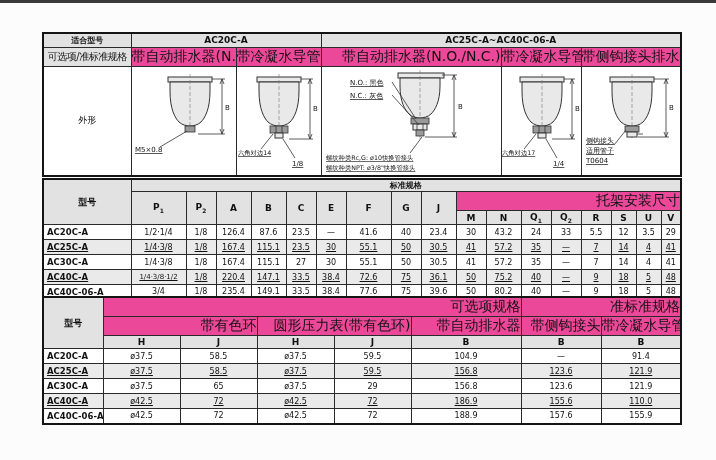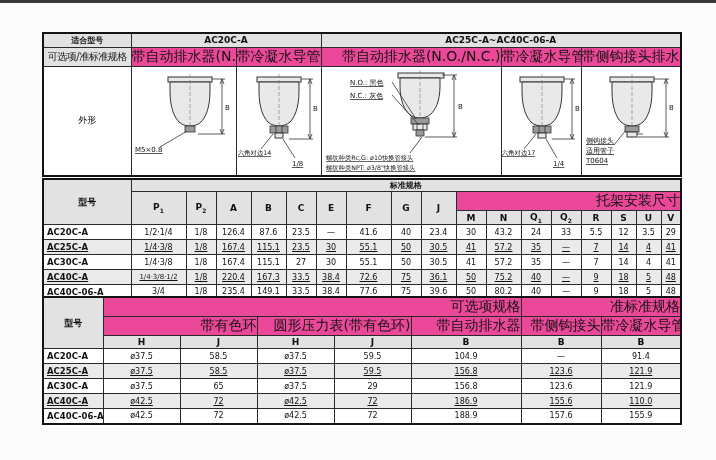--- a/index.html
+++ b/index.html
@@ -280,21 +280,21 @@
       <td class="n">7</td>
       <td class="n">14</td>
       <td class="n">4</td>
       <td class="n">41</td>
     </tr>
     <tr class="r15 shaded">
       <td class="m">AC40C-A</td>
       <td class="n" style="font-size:7px">1/4·3/8·1/2</td>
       <td class="n">1/8</td>
       <td class="n">220.4</td>
-      <td class="n">167.3</td>
+      <td class="n">147.1</td>
       <td class="n">33.5</td>
       <td class="n">38.4</td>
       <td class="n">72.6</td>
       <td class="n">75</td>
       <td class="n">36.1</td>
       <td class="n">50</td>
       <td class="n">75.2</td>
       <td class="n">40</td>
       <td class="n">—</td>
       <td class="n">9</td>

